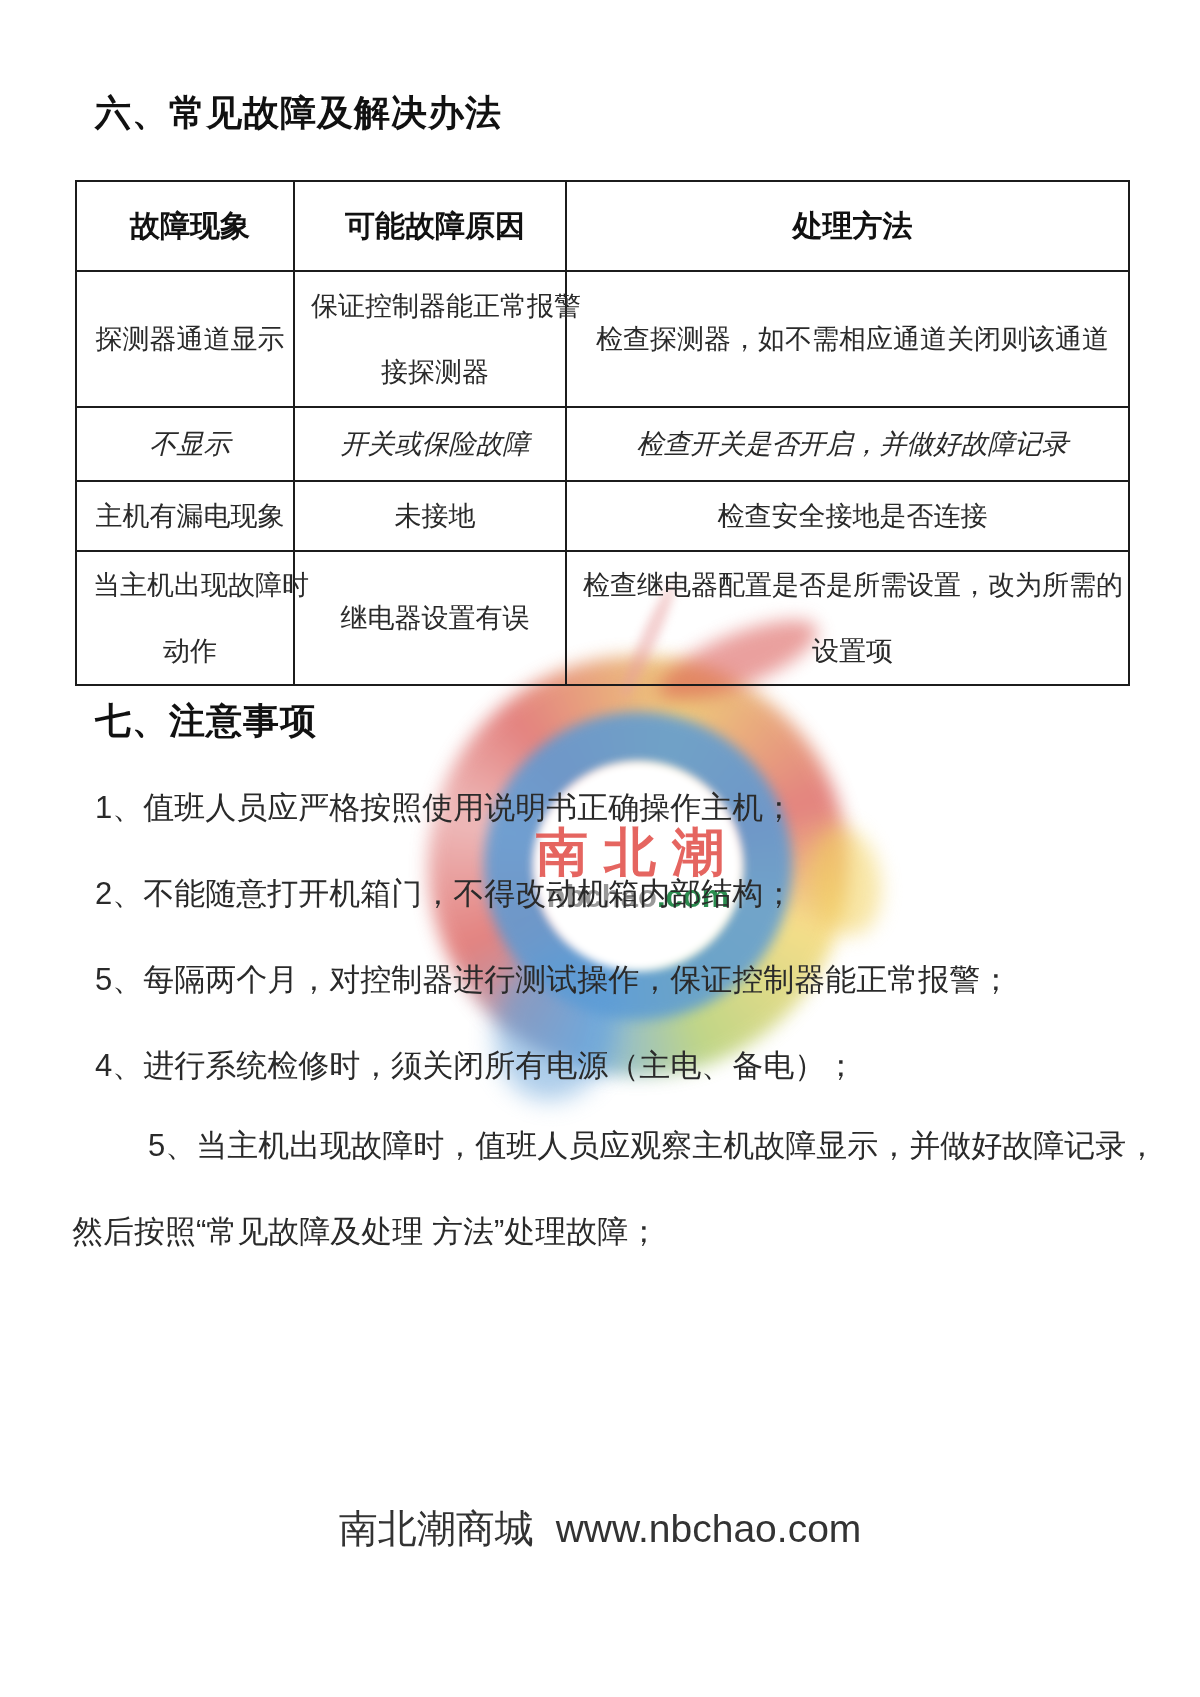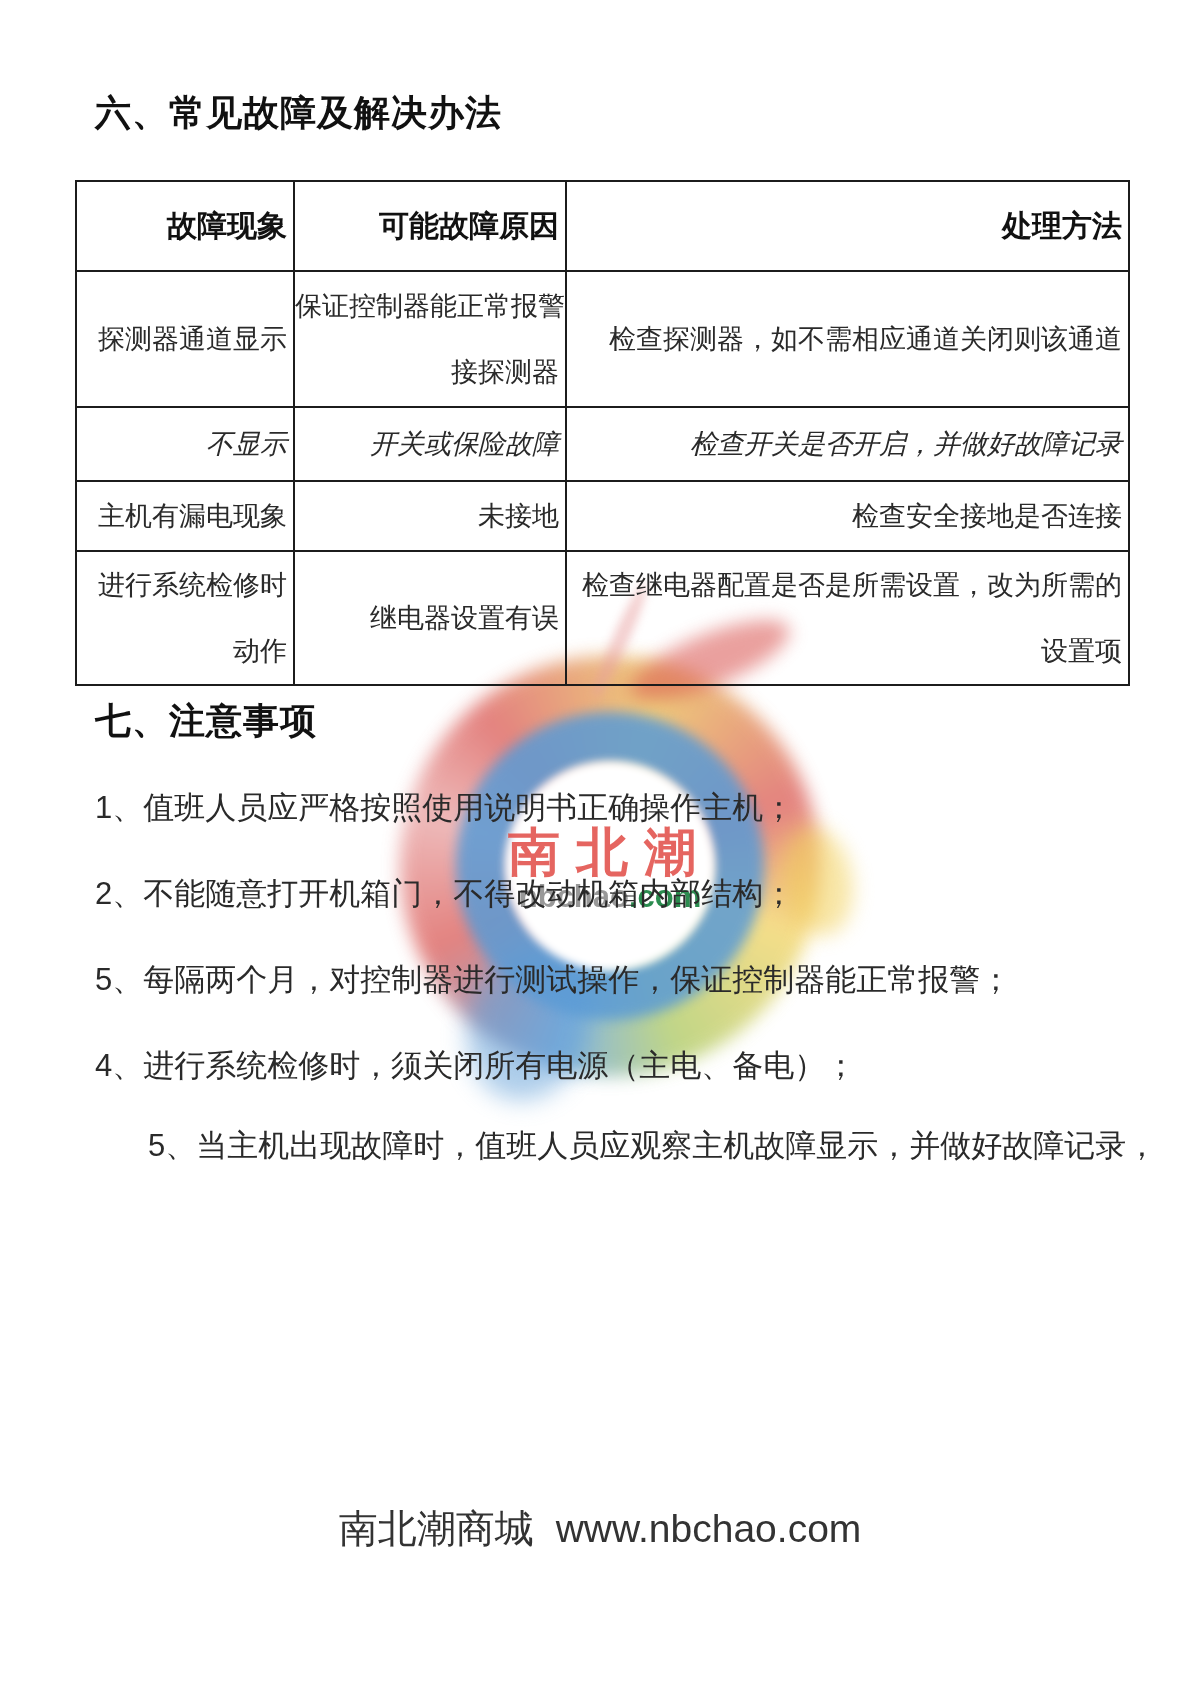--- a/index.html
+++ b/index.html
@@ -28,23 +28,23 @@
     border-collapse:collapse;
     table-layout:fixed;
     margin:46px 0 0 3px;
     width:1053px;
   }
   .fault-table col.c1{width:218px;}
   .fault-table col.c2{width:272px;}
   .fault-table col.c3{width:563px;}
   .fault-table th,.fault-table td{
     border:2px solid #1c1c1c;
-    text-align:right;
+    text-align:center;
     vertical-align:middle;
-    padding:0 6px 0 0;
+    padding:0 6px 0 16px;
     font-size:27px;
     color:#2a2a2a;
     white-space:pre;
     line-height:66px;
     overflow:visible;
   }
   .fault-table th{font-weight:bold;font-size:30px;color:#111;}
   tr.r-head{height:90px;}
   tr.r1{height:136px;}
   tr.r2{height:74px;font-style:italic;}
@@ -64,21 +64,21 @@
   
   .footer{
     position:absolute;left:0;top:1502px;width:100%;
     text-align:center;z-index:2;
     font-size:39px;color:#333;
   }
   .footer .gap{display:inline-block;width:22px;}
 
   
   .watermark{
-    position:absolute;left:400px;top:656px;
+    position:absolute;left:428px;top:656px;
     width:420px;height:420px;
     z-index:1;
   }
   .wm-ring{
     position:absolute;left:0;top:0;width:420px;height:420px;border-radius:50%;
     background:conic-gradient(from -40deg,
       #d9534f, #e8b84a 55deg, #d9534f 110deg, #f2d15c 150deg,
       #a8c65a 200deg, #5b9bd5 235deg, #d9534f 285deg, #e8a0a0 325deg, #d9534f 360deg);
     filter:blur(9px);
     opacity:.72;
@@ -174,34 +174,35 @@
         <td>不显示</td>
         <td>开关或保险故障</td>
         <td>检查开关是否开启，并做好故障记录</td>
       </tr>
       <tr class="r3">
         <td>主机有漏电现象</td>
         <td>未接地</td>
         <td>检查安全接地是否连接</td>
       </tr>
       <tr class="r4">
-        <td>进行系统检修时
+        <td>当主机出现故障时
 动作</td>
         <td>继电器设置有误</td>
         <td>检查继电器配置是否是所需设置，改为所需的
 设置项</td>
       </tr>
     </tbody>
       </table>
 
     <div class="sec-heading second">七、注意事项</div>
 
     <div class="notice-item">1、值班人员应严格按照使用说明书正确操作主机；</div>
     <div class="notice-item">2、不能随意打开机箱门，不得改动机箱内部结构；</div>
     <div class="notice-item">5、每隔两个月，对控制器进行测试操作，保证控制器能正常报警；</div>
     <div class="notice-item">4、进行系统检修时，须关闭所有电源（主电、备电）；</div>
     <div class="notice-item indent5">5、当主机出现故障时，值班人员应观察主机故障显示，并做好故障记录，</div>
+    <div class="notice-item cont">然后按照“常见故障及处理 方法”处理故障；</div>
 
   </div>
 
   <div class="footer"><span>南北潮商城</span><span class="gap"></span><span>www.nbchao.com</span></div>
 
 </div>
 
 </body></html>

